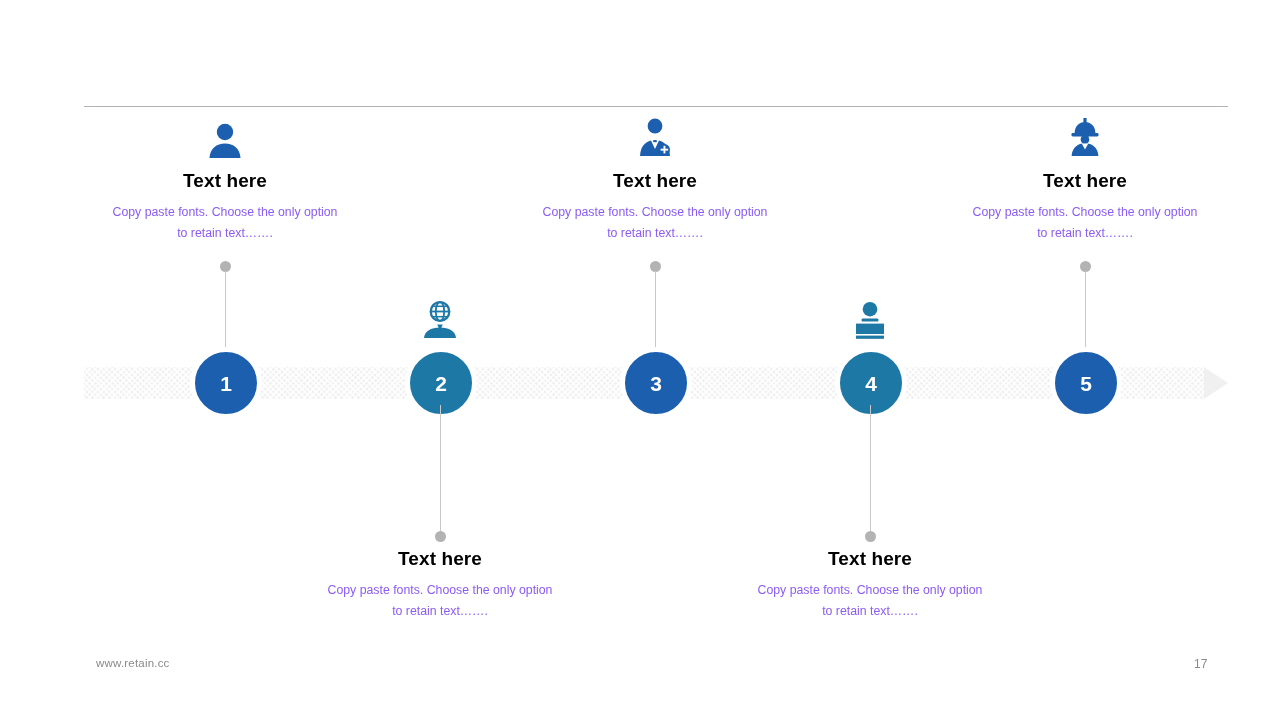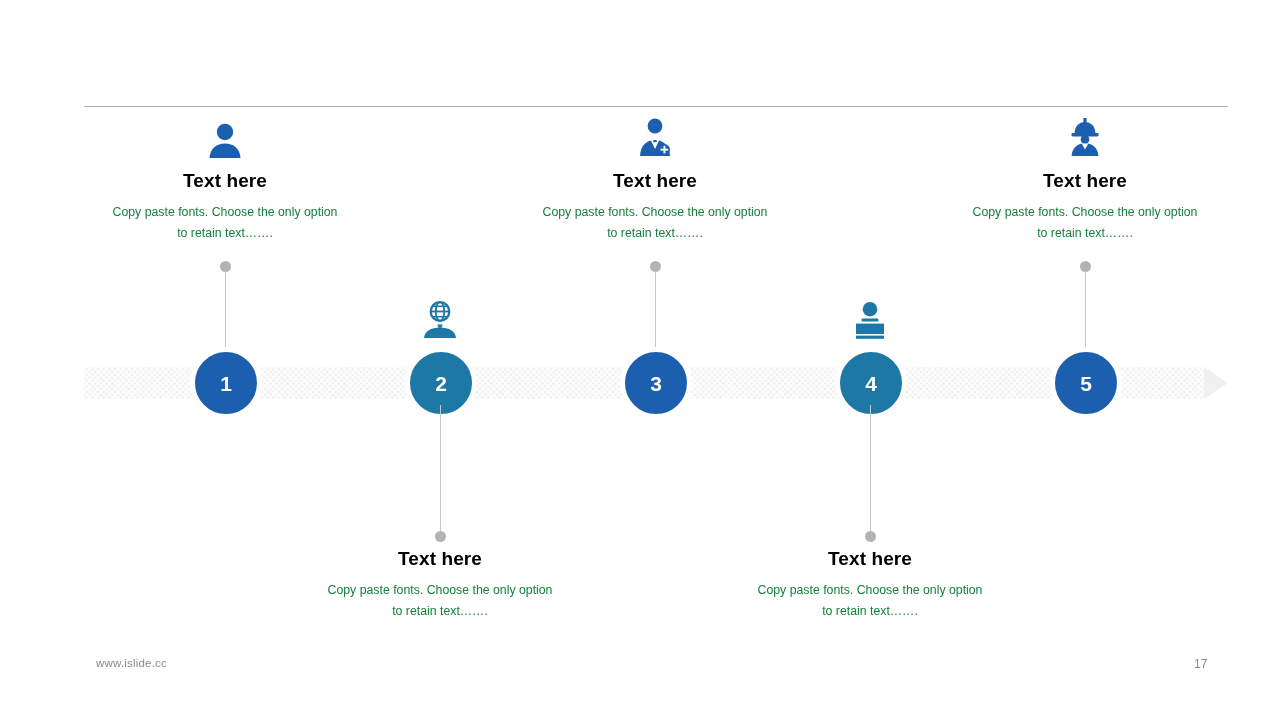--- a/index.html
+++ b/index.html
@@ -102,21 +102,21 @@
   }
   .block-title {
     font-size: 19px;
     font-weight: bold;
     color: #000000;
     margin: 0 0 10px 0;
     letter-spacing: .1px;
   }
   .block-body {
     font-size: 12.3px;
-    color: #15803d;
+    color: #8b5cf6;
     line-height: 1.72;
     margin: 0;
     padding: 0 12px;
   }
 
   
   .icon-wrap {
     position: absolute;
     width: 46px;
     height: 44px;
@@ -244,16 +244,16 @@
   <div class="text-block" style="left:939px; top:170px;">
     <p class="block-title">Text here</p>
     <p class="block-body">Copy paste fonts. Choose the only option to retain text…….</p>
   </div>
   <div class="connector-dot" style="left:1064px; top:261px;"></div>
   <div class="connector" style="left:1069px; top:271px; height:92px;"></div>
   <div class="milestone" style="left:1034px; top:347px; background:#1b5fae;">
     <span>5</span>
   </div>
 
-  <div class="footer-url">www.islide.cc</div>
+  <div class="footer-url">www.retain.cc</div>
   <div class="footer-page">17</div>
 
 </div>
 
 </body></html>

